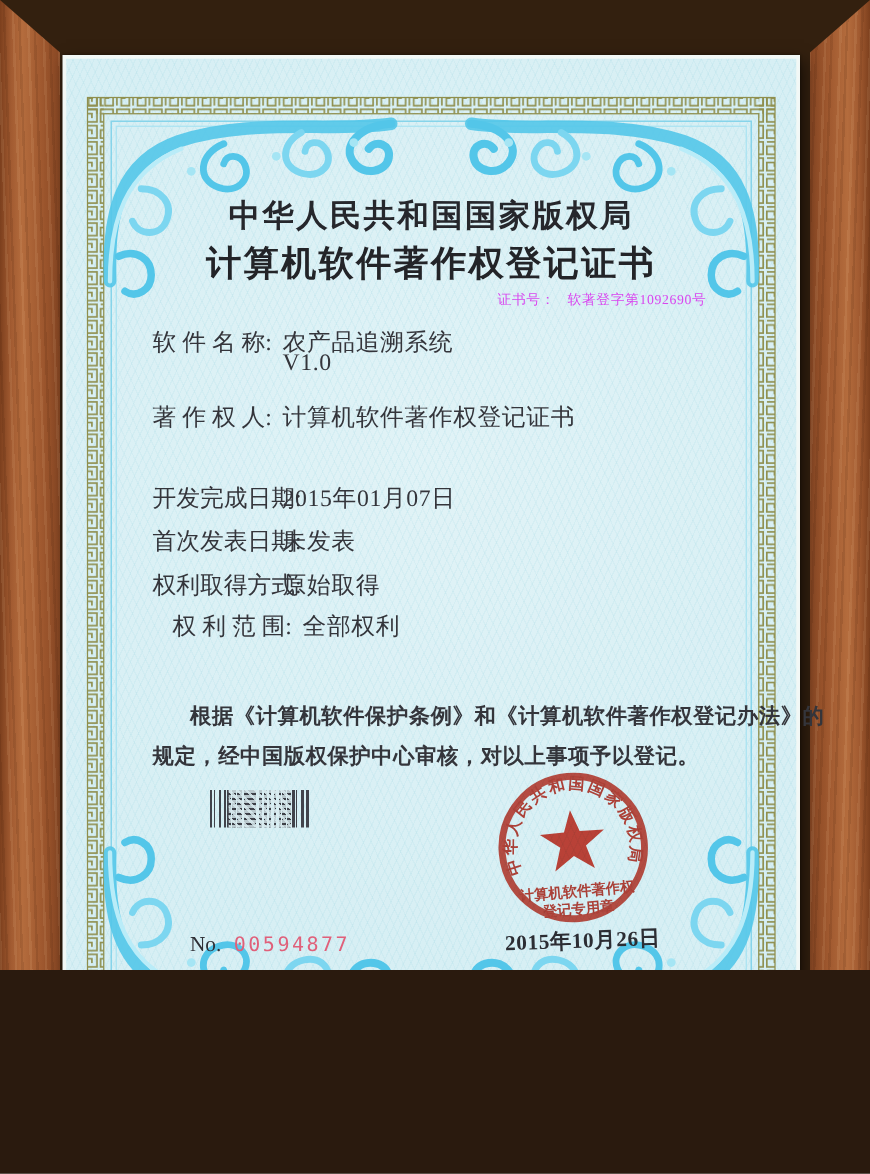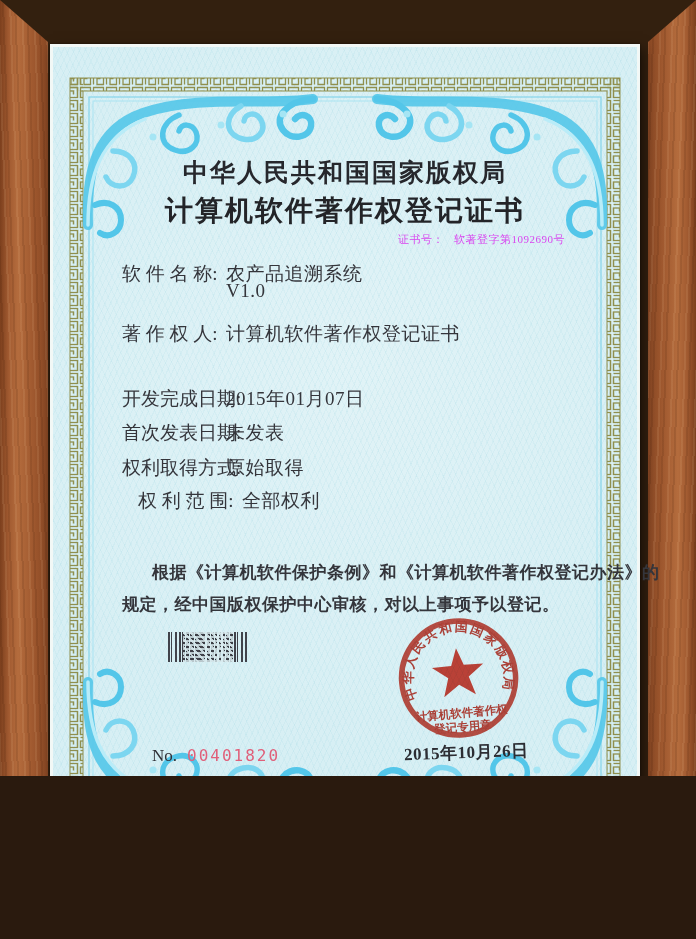--- a/index.html
+++ b/index.html
@@ -162,21 +162,21 @@
   <div class="txt row r7">
     <span class="label">权 利 范 围:</span><span class="value">全部权利</span>
   </div>
 
   <div class="txt stmt stmt1">根据《计算机软件保护条例》和《计算机软件著作权登记办法》的</div>
   <div class="txt stmt stmt2">规定，经中国版权保护中心审核，对以上事项予以登记。</div>
 
   <div class="barcode"></div>
 
   <div class="txt serial">
-    <span>No.</span><span class="num">00401820</span>
+    <span>No.</span><span class="num">00594877</span>
   </div>
 
   <div class="txt seal-date">2015年10月26日</div>
 
   <svg class="seal" viewBox="0 0 162 162">
     <circle cx="81" cy="76" r="57" fill="none" stroke="#cf3a2c" stroke-width="5.5" opacity=".95"></circle>
     <path id="sealArc" d="M39,94 A46,46 0 1 1 123,94" fill="none"></path>
     <text font-size="13" fill="#c9372b" letter-spacing="2" font-weight="bold" font-family="Liberation Serif, DejaVu Serif, serif">
       <textPath href="#sealArc" startOffset="50%" text-anchor="middle">中华人民共和国国家版权局</textPath>
     </text>

